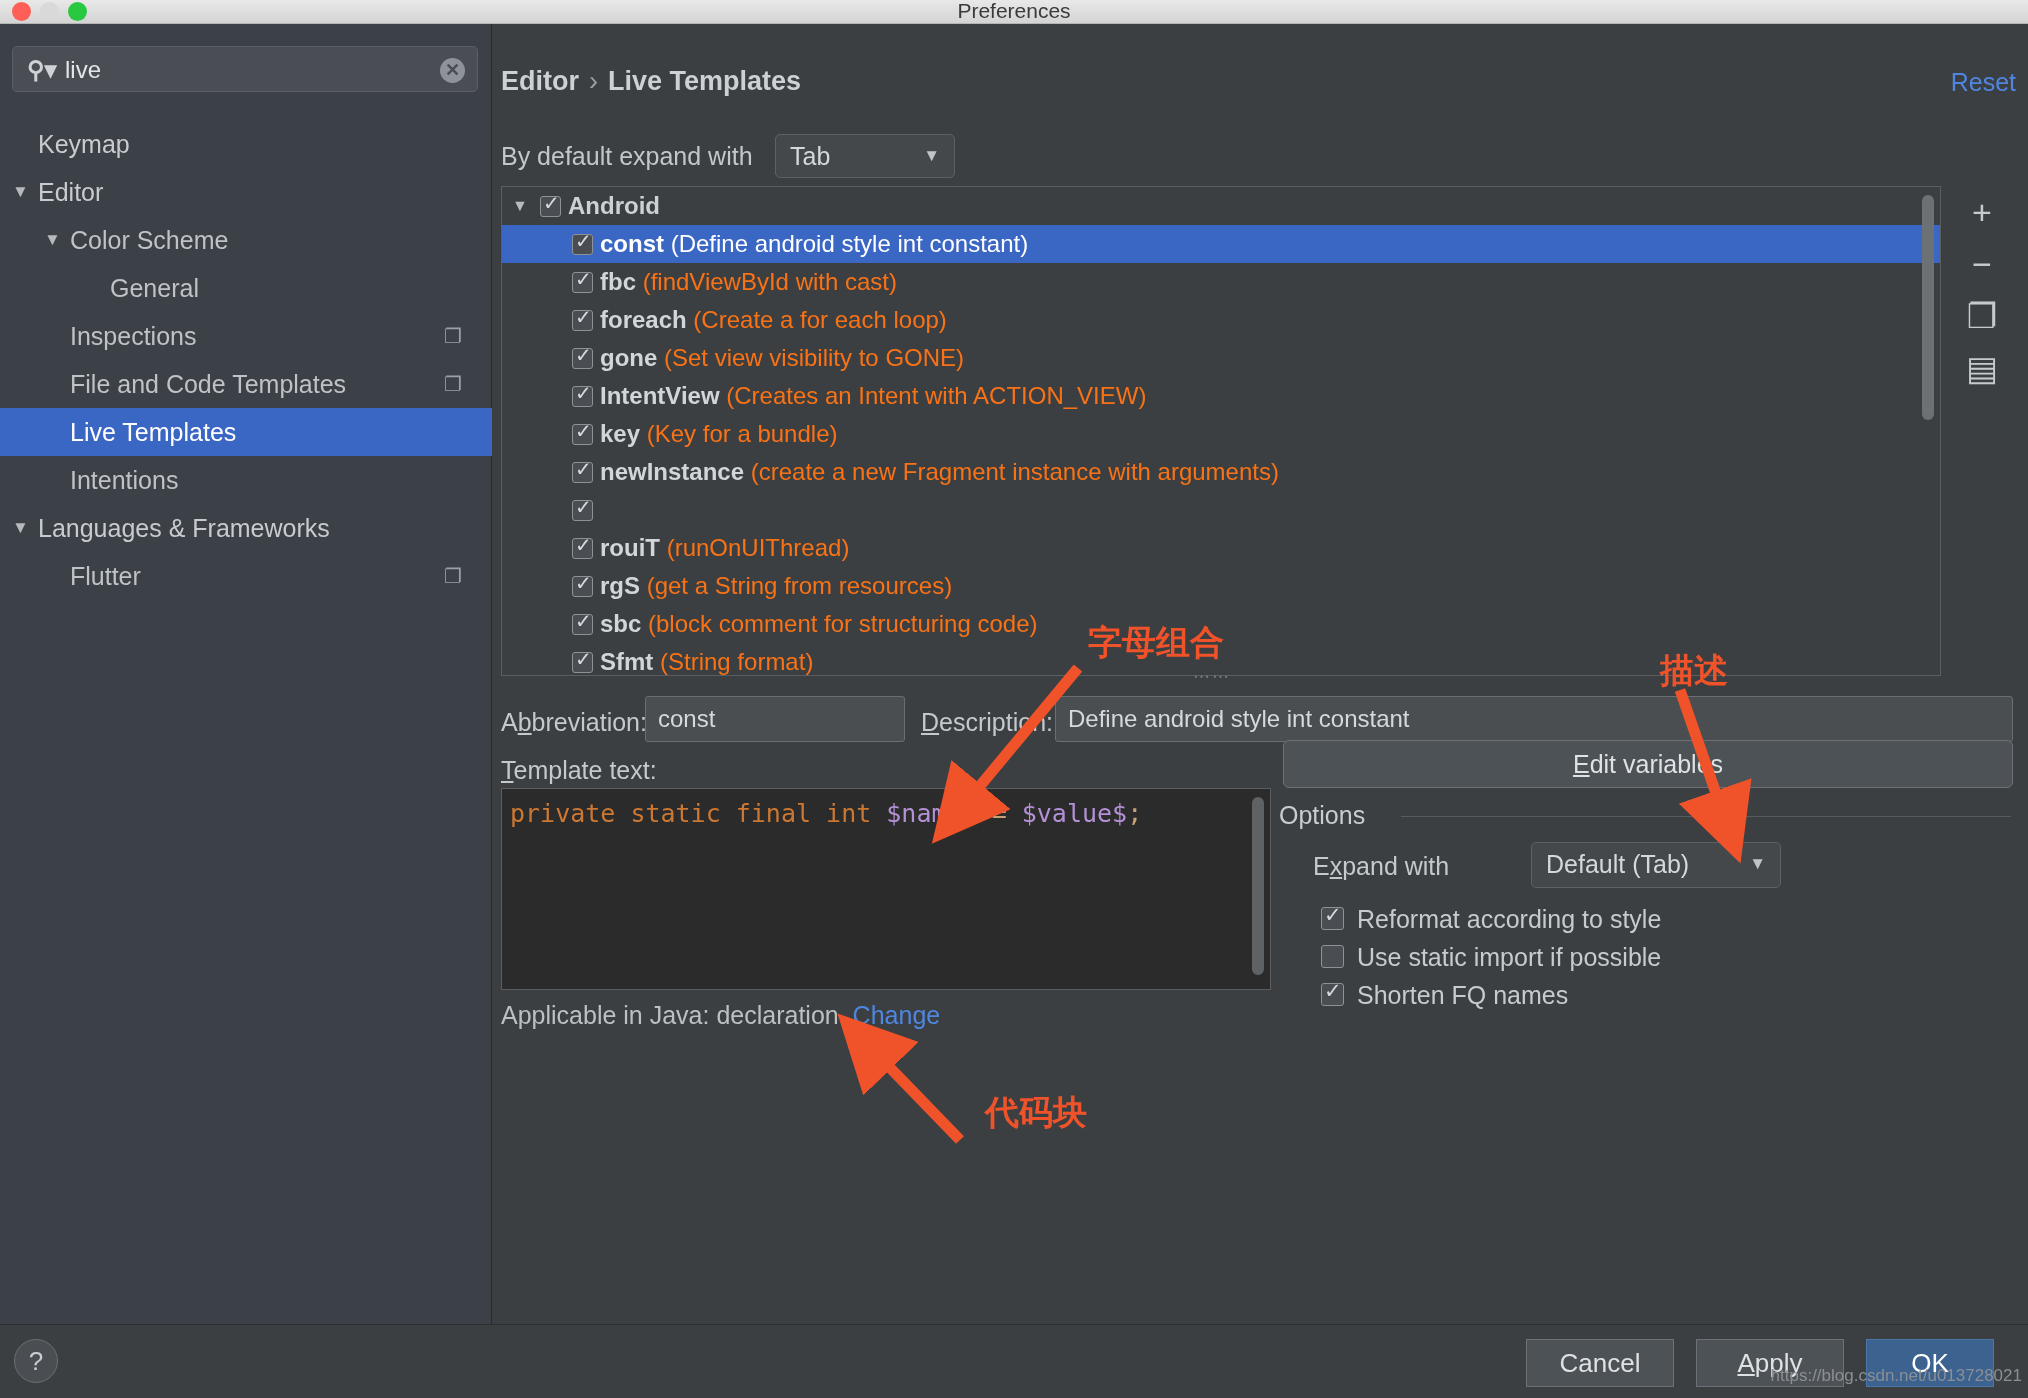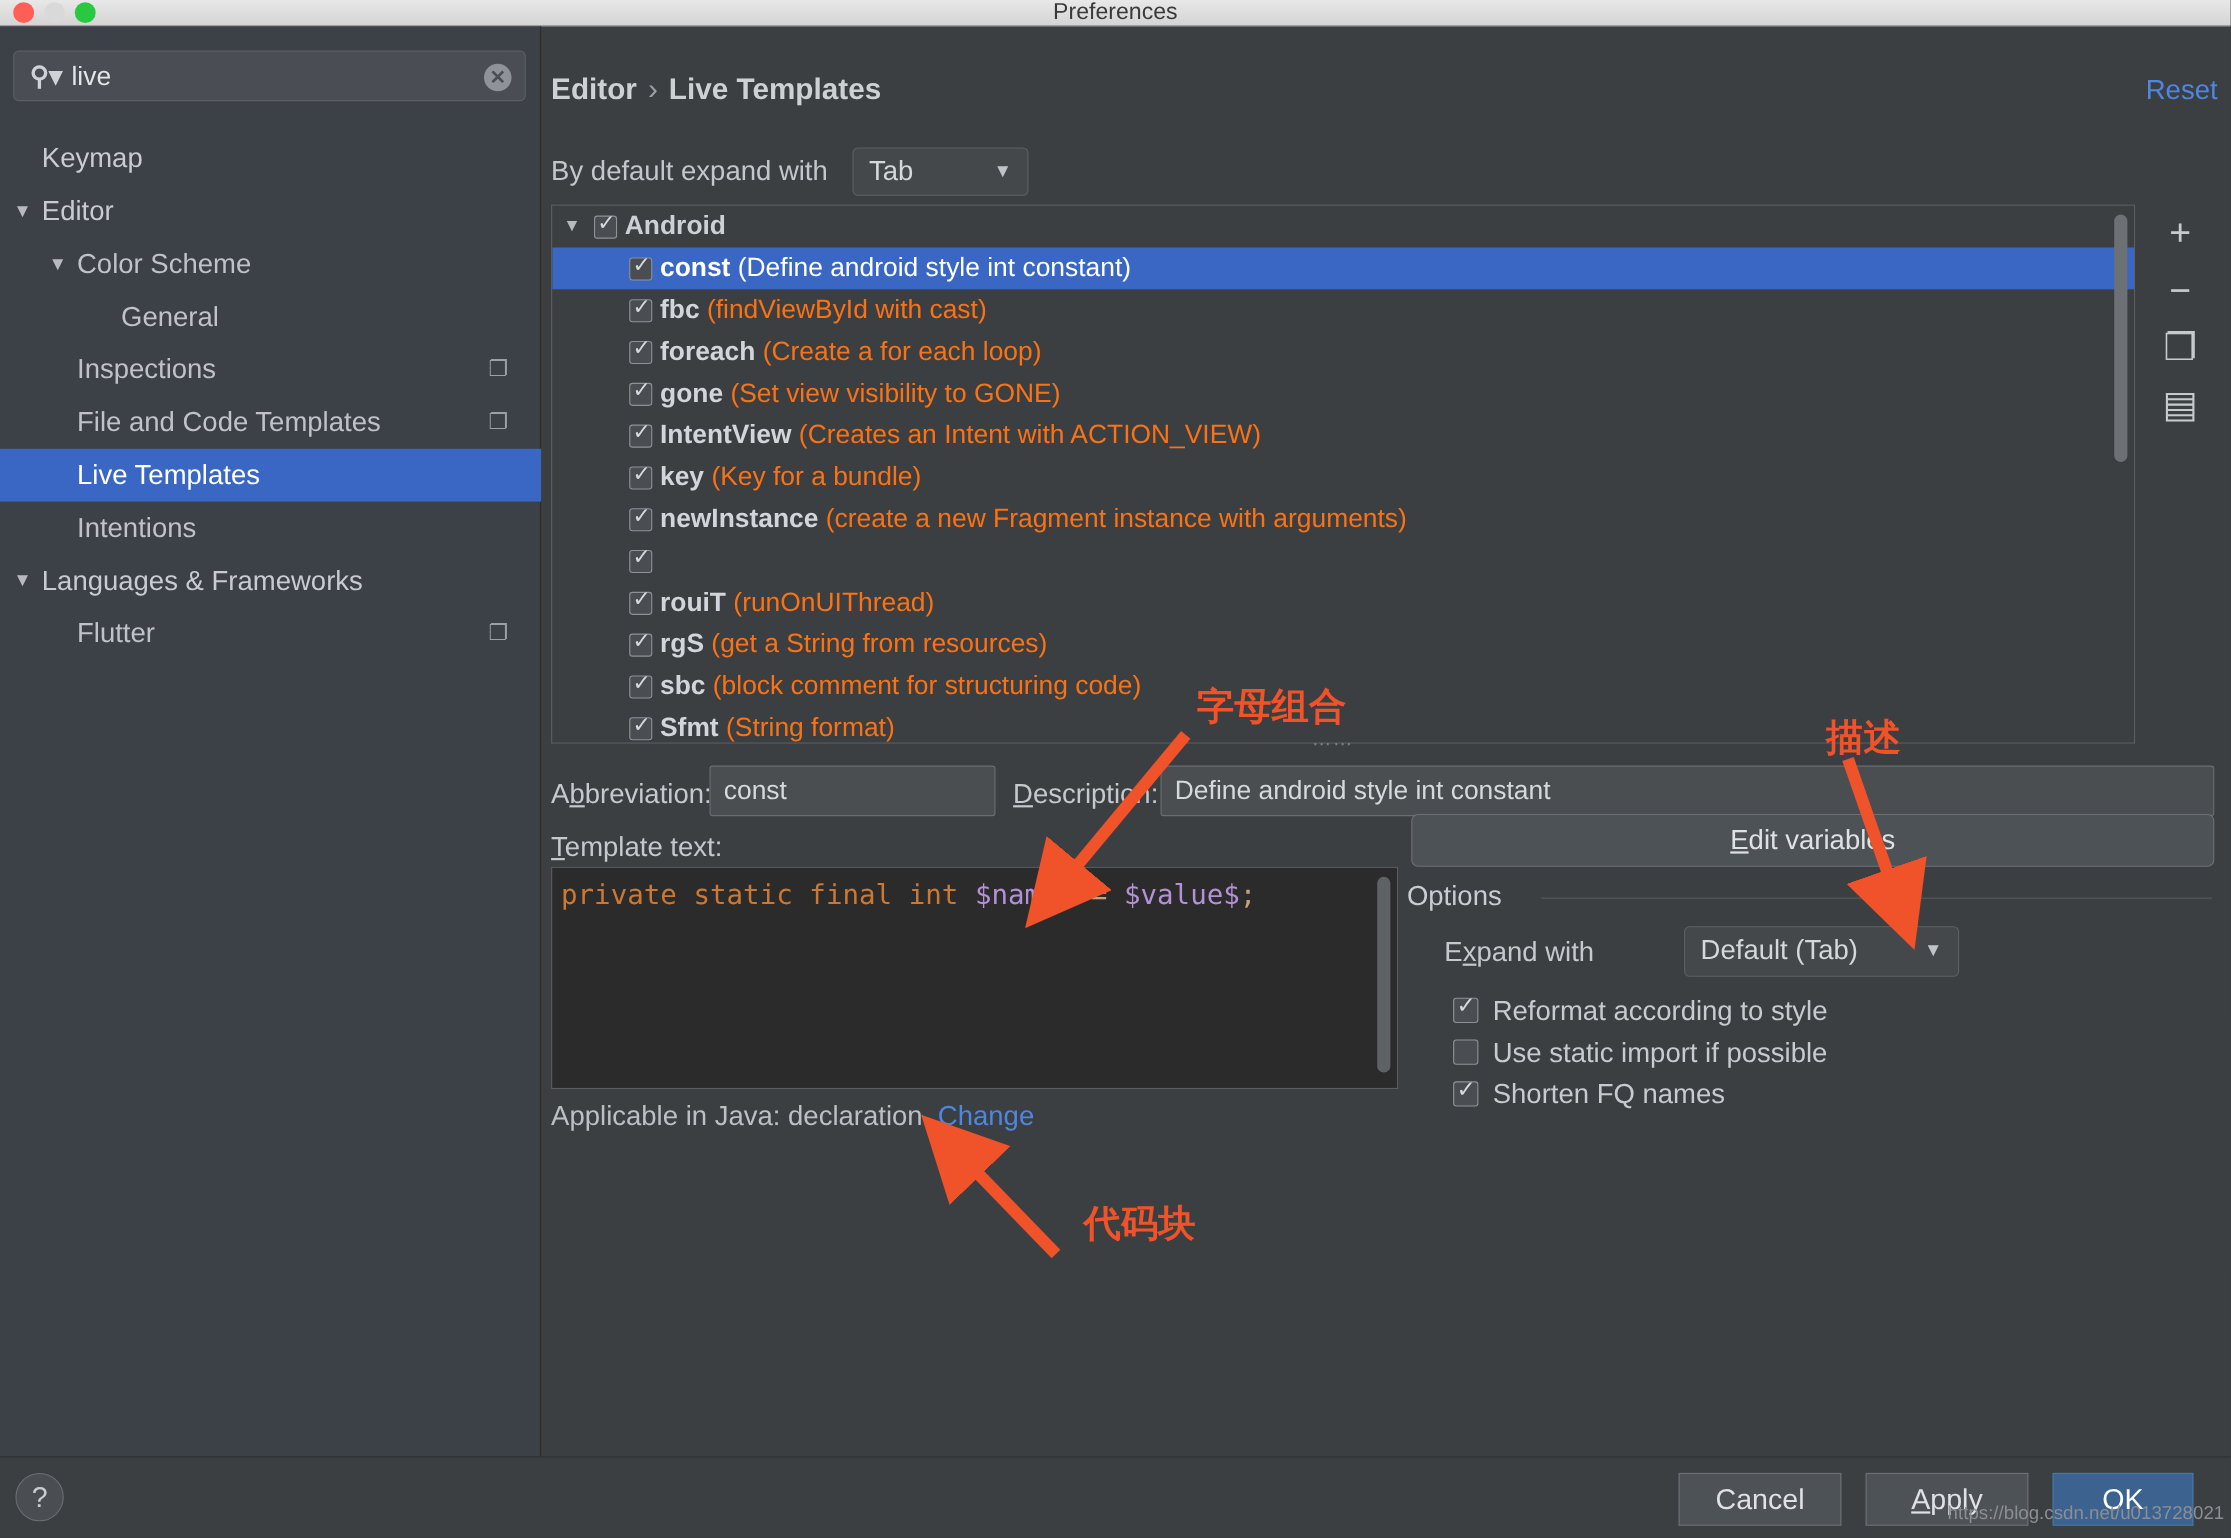--- a/index.html
+++ b/index.html
@@ -80,21 +80,21 @@
   .reset-link {
     position: absolute; right: 12px; top: 32px; font-size: 25px; color: #4e86e0;
   }
 
   .expand-row { position: absolute; left: 8px; top: 98px; }
   .expand-label {
     display: inline-block; font-size: 25px; color: #c3c7cb; vertical-align: middle;
   }
   .combo {
     display: inline-block; vertical-align: middle; margin-left: 18px;
-    height: 44px; width: 160px; background: #44484b;
+    height: 44px; width: 180px; background: #44484b;
     border: 1px solid #5d6165; border-radius: 5px; position: relative; text-align: right;
   }
   .combo-val {
     position: absolute; left: 14px; top: 0; line-height: 42px;
     font-size: 25px; color: #d5d8db;
   }
   .combo-arrow {
     position: absolute; right: 14px; top: 0; line-height: 42px;
     font-size: 17px; color: #c0c4c8;
   }

